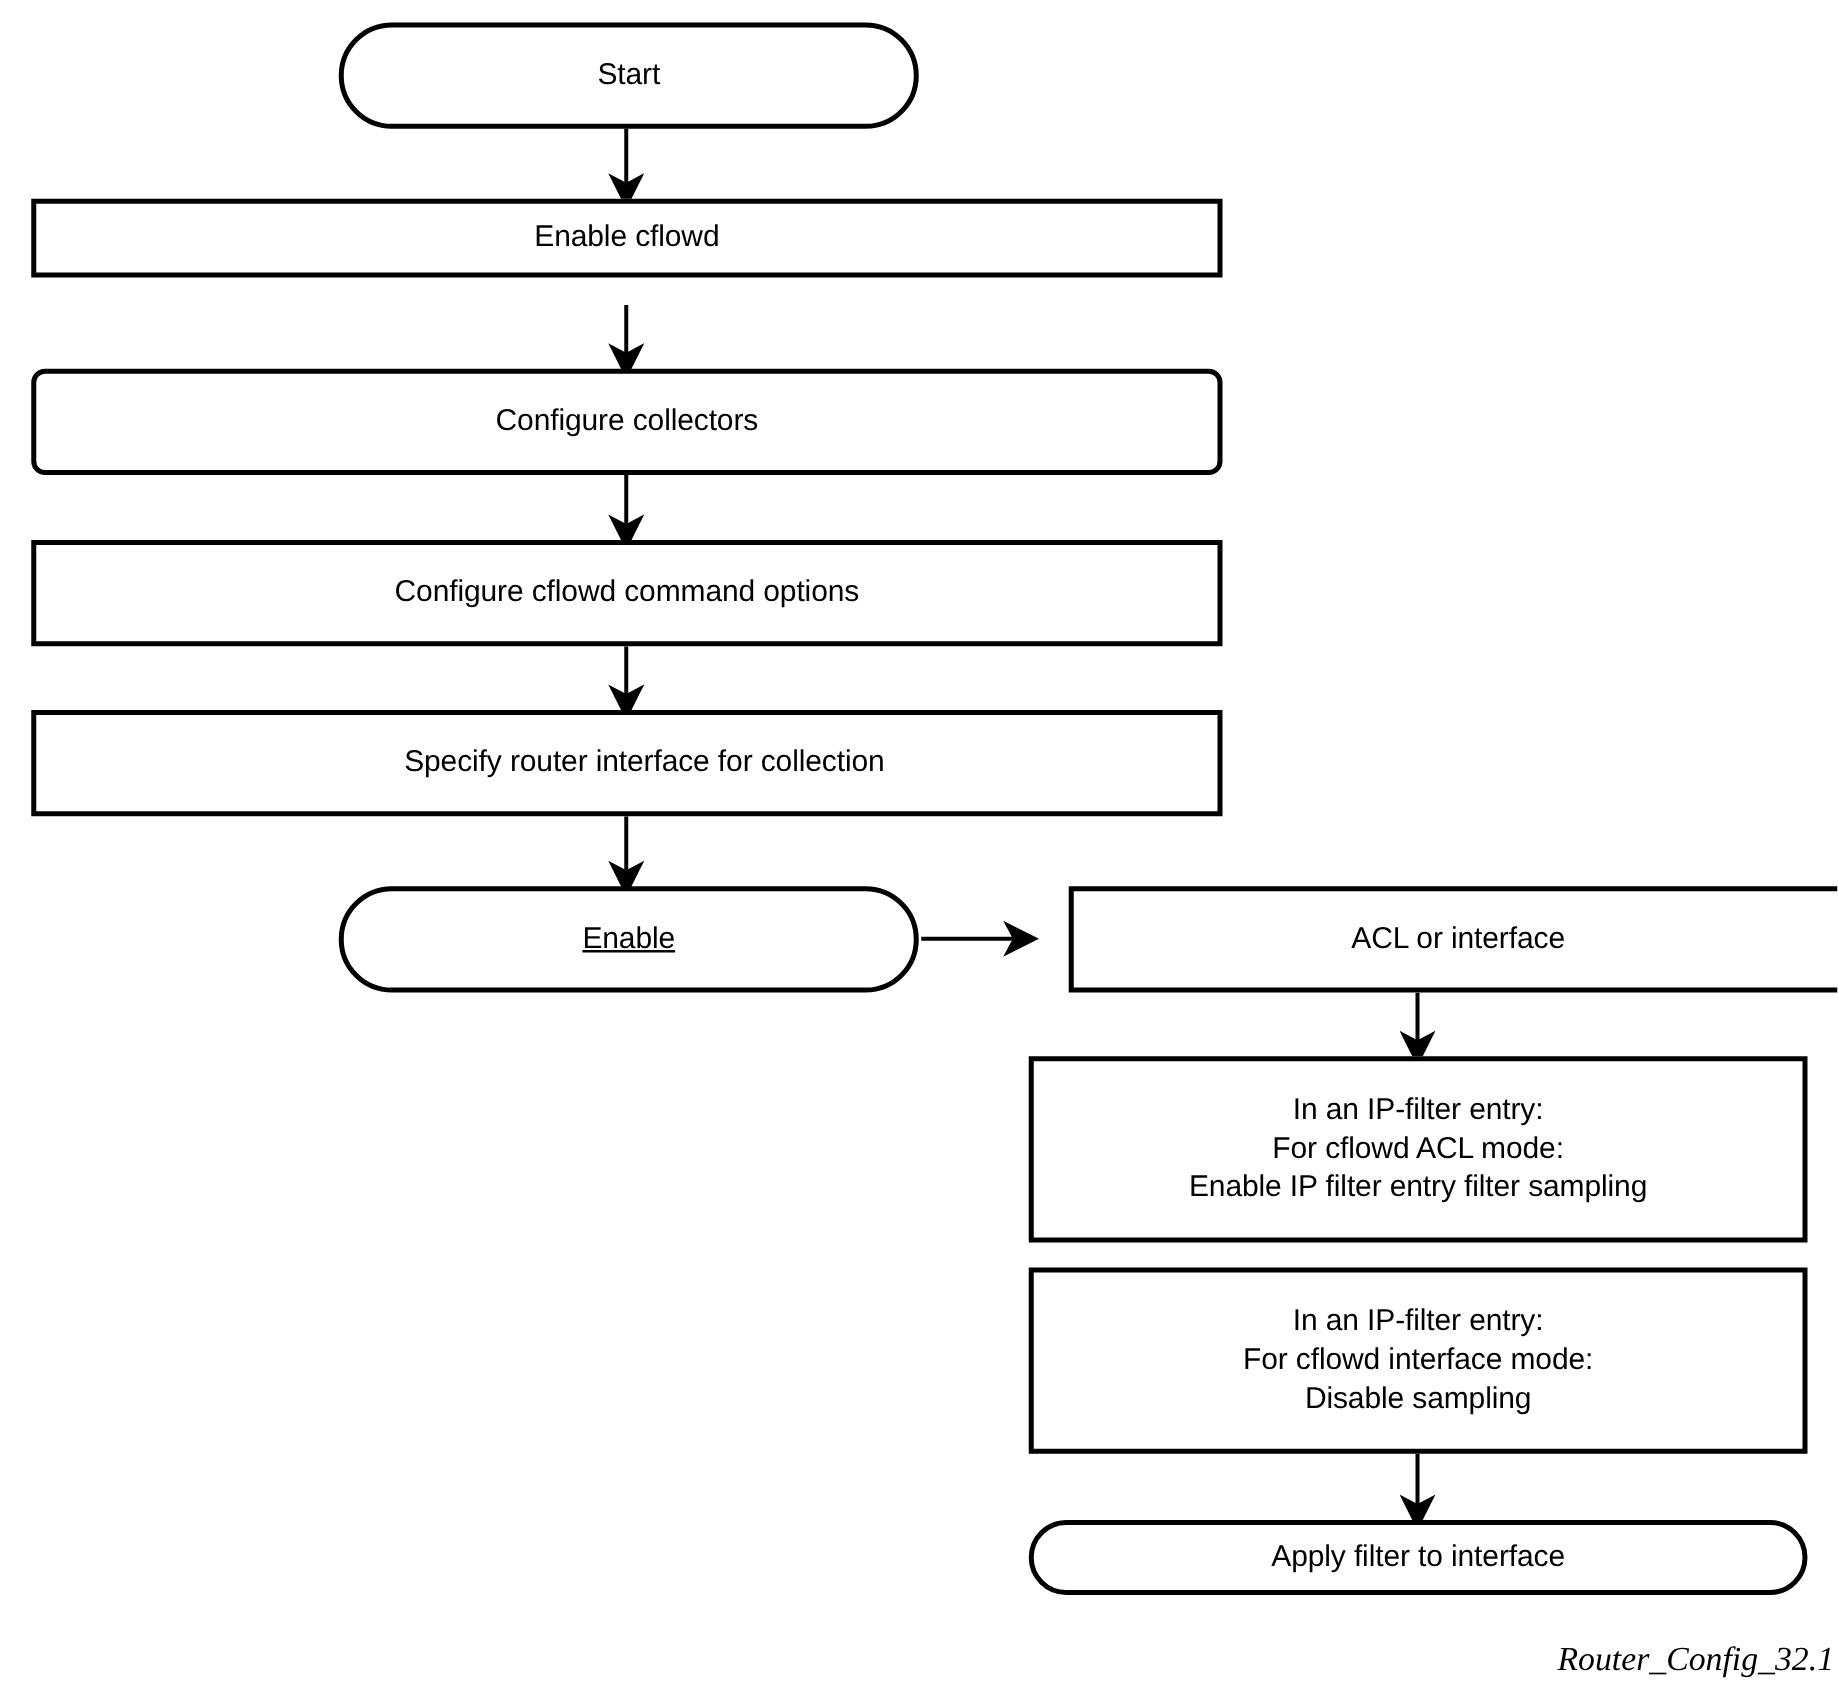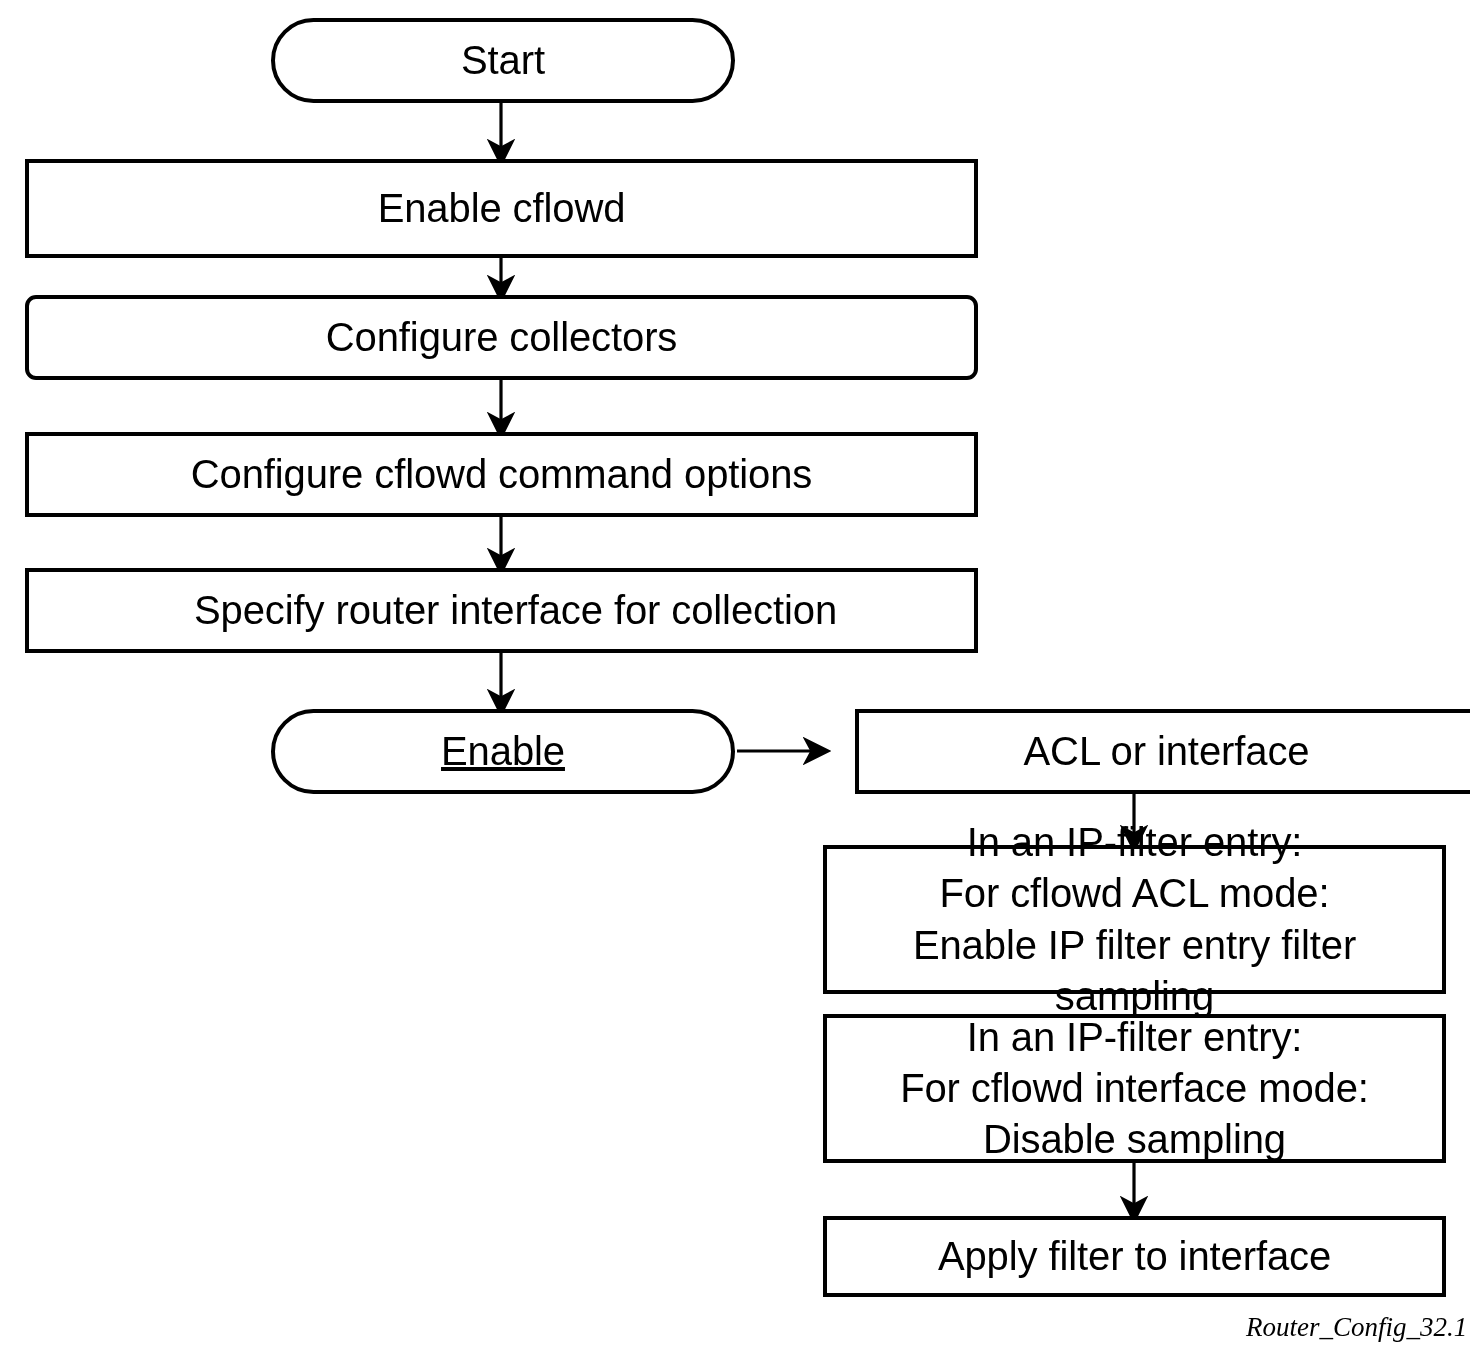--- a/index.html
+++ b/index.html
@@ -30,21 +30,21 @@
     display: flex;
     align-items: center;
     justify-content: center;
     text-align: center;
   }
   .node.terminator {
     border-radius: 999px;
   }
   .node-label {
     font-family: "Liberation Sans", sans-serif;
-    font-size: 40px;
+    font-size: 24px;
     line-height: 1.28;
     color: #000000;
     letter-spacing: -0.1px;
     white-space: pre-line;
     padding: 0 8px;
   }
   .caption {
     position: absolute;
     font-family: Liberation Serif, serif;
     font-style: italic;
@@ -96,21 +96,21 @@
 
     <g>
       <line x1="1134" y1="1163" x2="1134" y2="1209" stroke="#000000" stroke-width="3.2" marker-end="url(#arrowhead)"></line>
     </g>
   </svg>
 
   <div class="node terminator" style="left:271px; top:18px; width:464px; height:85px;">
     <span class="node-label">Start</span>
   </div>
 
-  <div class="node" style="left:25px; top:159px; width:953px; height:99px;">
+  <div class="node" style="left:25px; top:159px; width:953px; height:63px;">
     <span class="node-label">Enable cflowd</span>
   </div>
 
   <div class="node" style="left:25px; top:295px; width:953px; height:85px;border-radius:11px;">
     <span class="node-label">Configure collectors</span>
   </div>
 
   <div class="node" style="left:25px; top:432px; width:953px; height:85px;">
     <span class="node-label">Configure cflowd command options</span>
   </div>
@@ -132,19 +132,19 @@
 For cflowd ACL mode:
 Enable IP filter entry filter sampling</span>
   </div>
 
   <div class="node" style="left:823px; top:1014px; width:623px; height:149px;">
     <span class="node-label">In an IP-filter entry:
 For cflowd interface mode:
 Disable sampling</span>
   </div>
 
-  <div class="node" style="left:823px; top:1216px; width:623px; height:81px;">
+  <div class="node" style="left:823px; top:1216px; width:623px; height:60px;border-radius:31px;">
     <span class="node-label">Apply filter to interface</span>
   </div>
 
   <div class="caption" style="left:1246px; top:1312px;">Router_Config_32.1</div>
 
 </div>
 
 </body></html>

